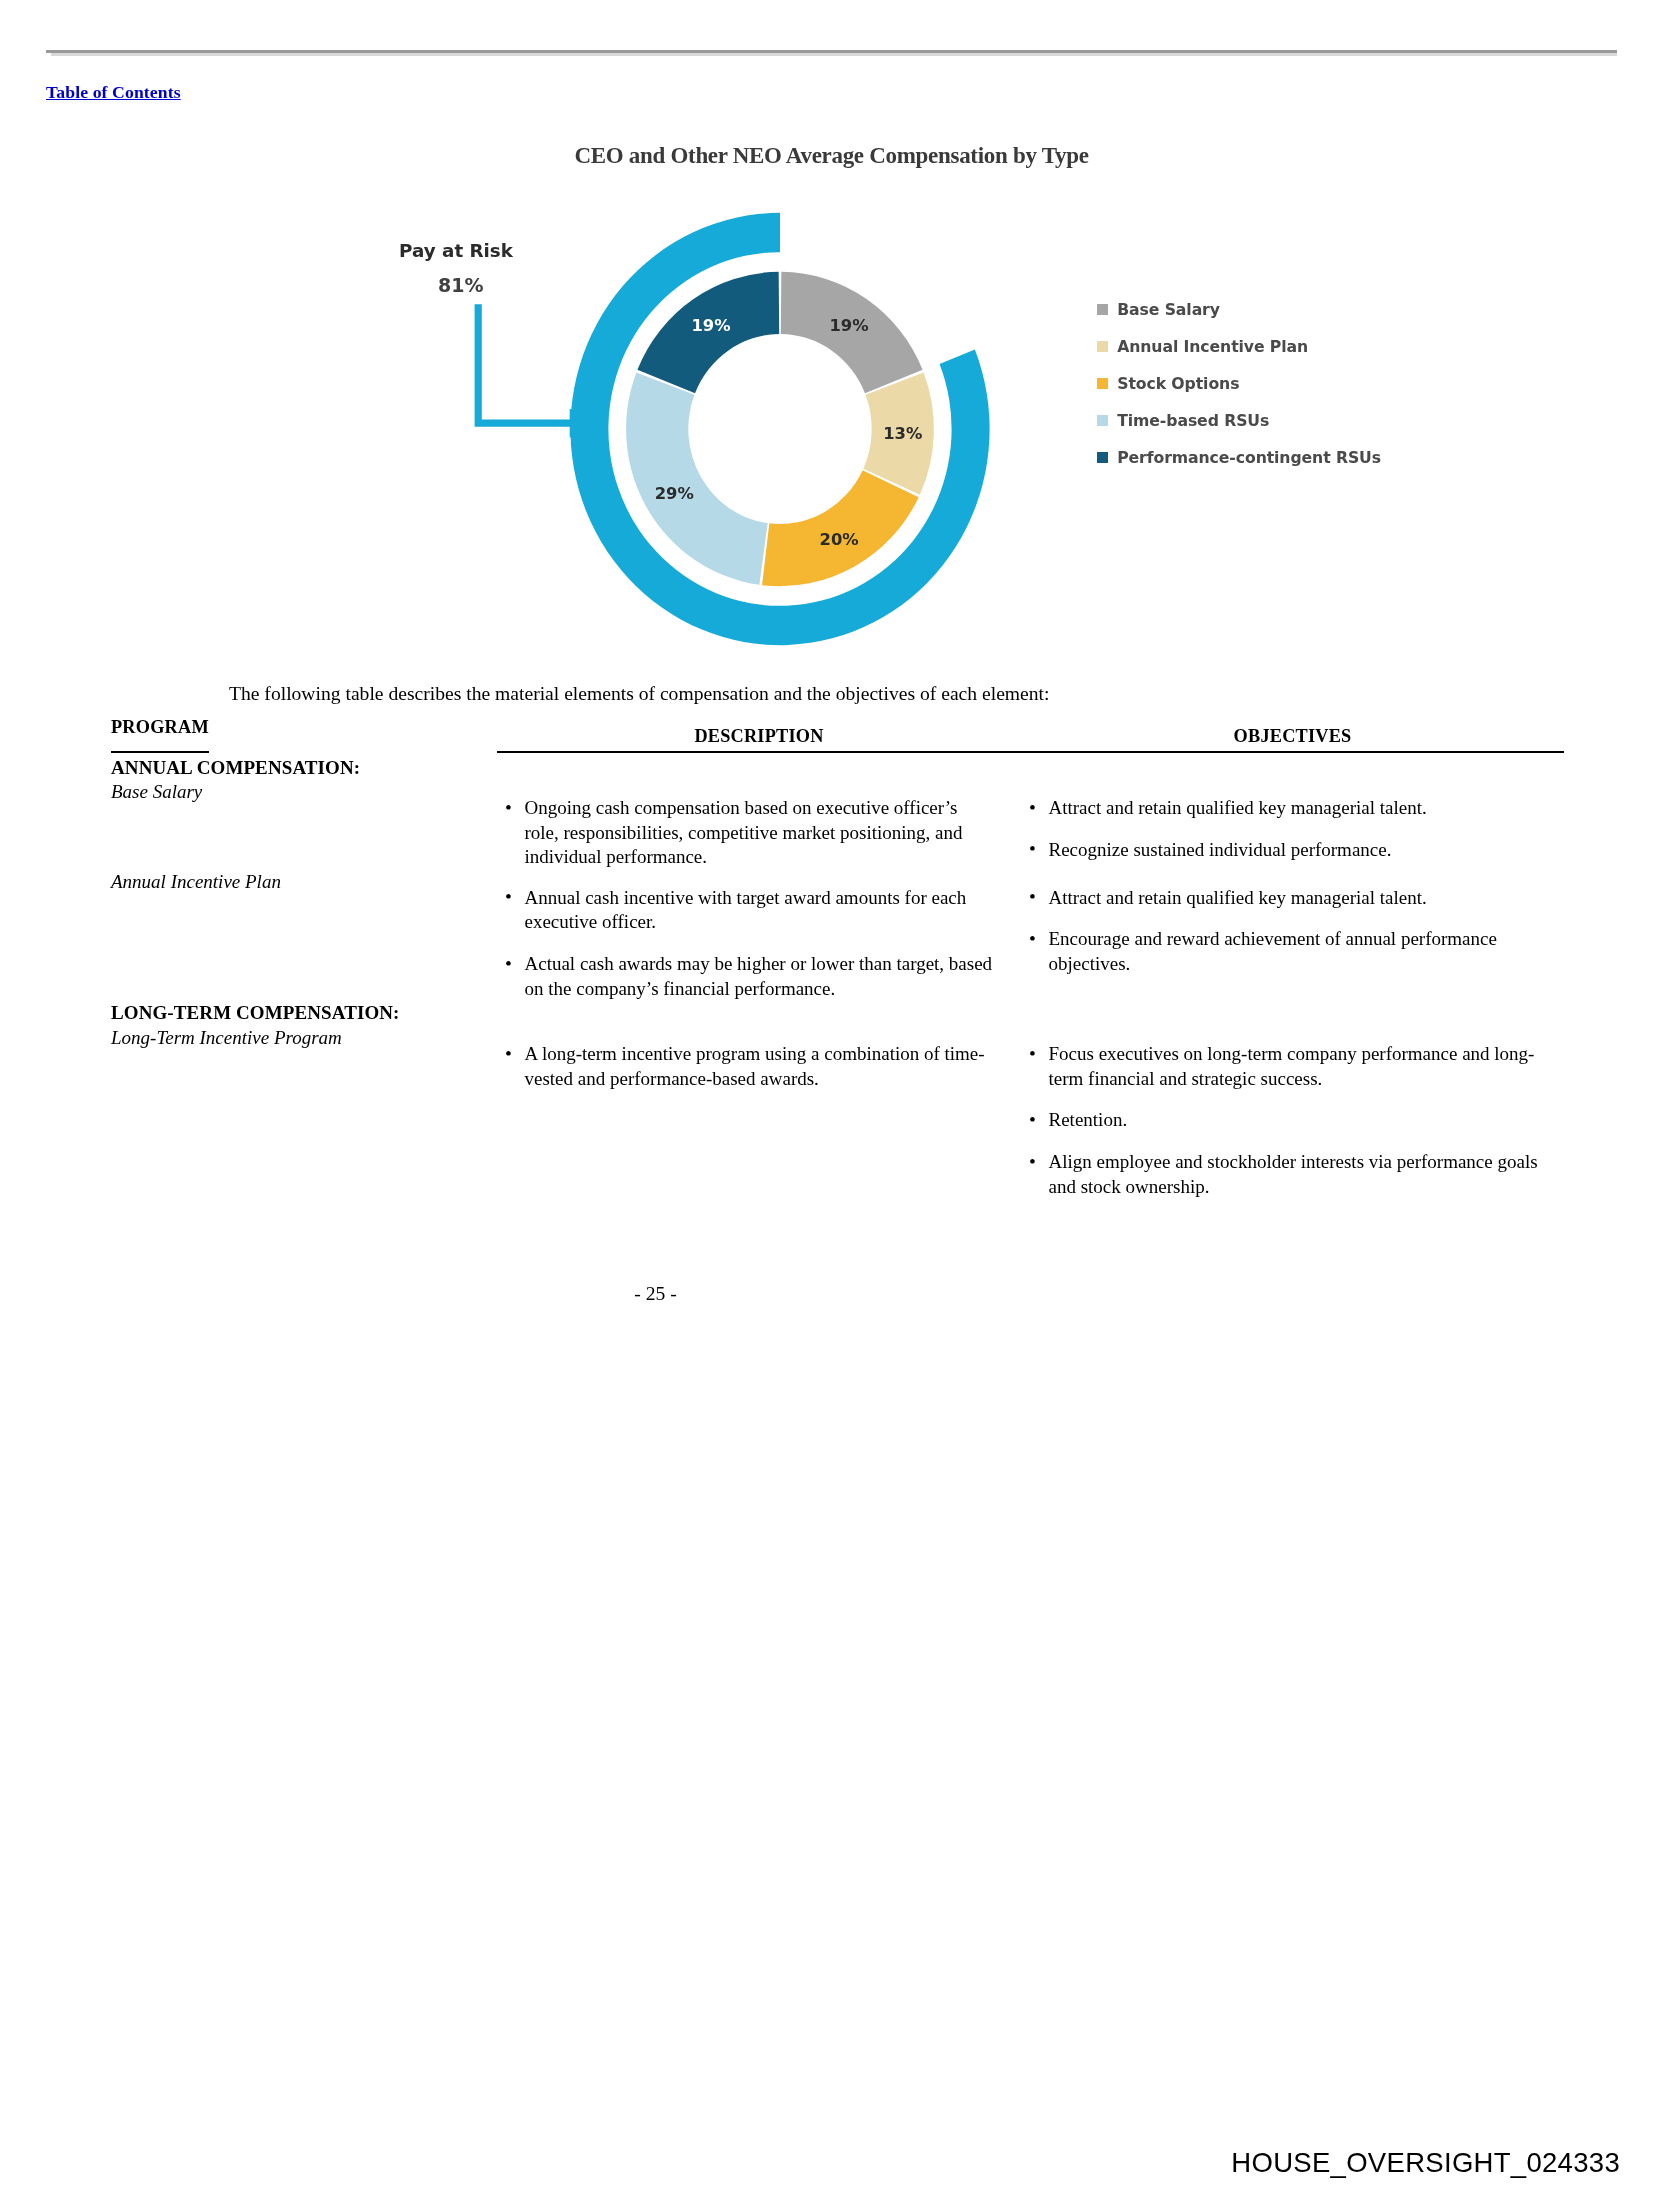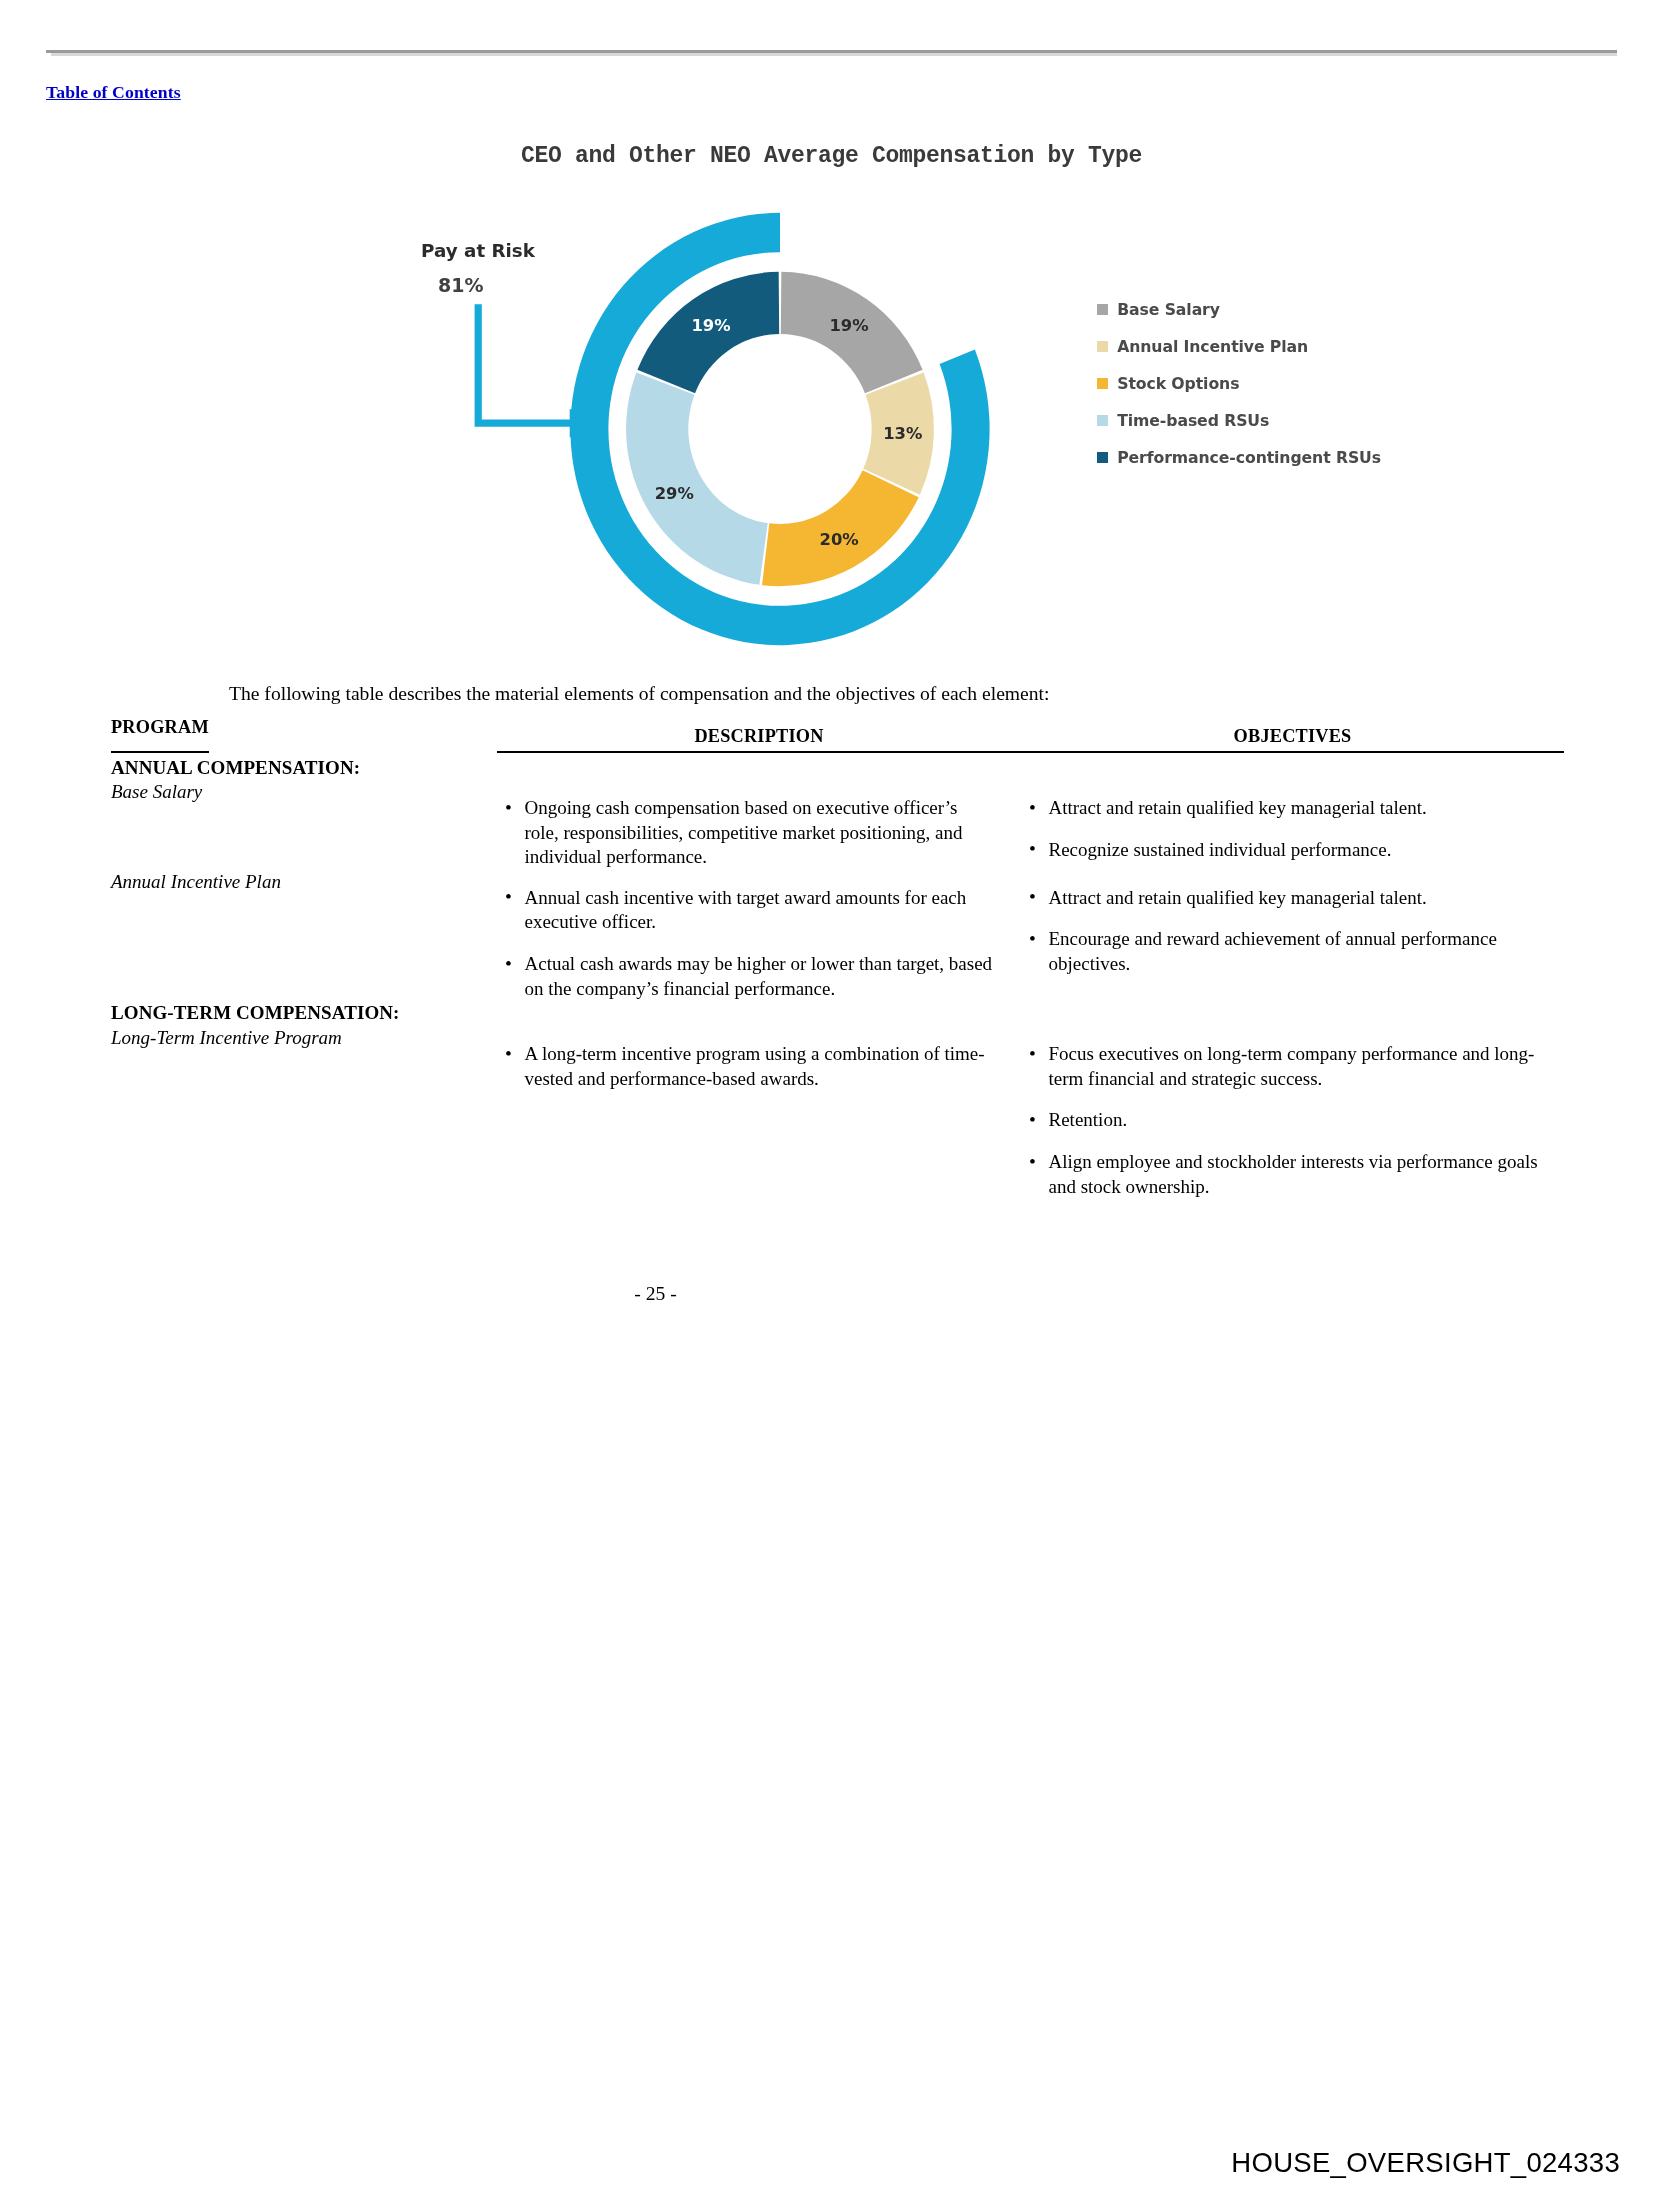--- a/index.html
+++ b/index.html
@@ -26,26 +26,26 @@
     font-family:"Liberation Serif","DejaVu Serif",serif;
     font-size:17.7px;font-weight:bold;color:#0000CC;
     text-decoration:underline;letter-spacing:0.1px;
     cursor:pointer;
   }
 
   
   .chart-block{position:absolute;left:367px;top:131px;width:929px;height:517px;}
   .chart-title{
     position:absolute;left:0;top:11.8px;width:929px;text-align:center;
-    font-family:Liberation Mono, monospace;
+    font-family:Liberation Serif, serif;
     font-size:23px;font-weight:600;color:#3a3a3a;
     letter-spacing:-0.3px;
   }
   .pay-risk-label{
-    position:absolute;left:29px;top:109px;width:164px;text-align:center;
+    position:absolute;left:7px;top:109px;width:164px;text-align:center;
     font-family:"DejaVu Sans","Liberation Sans",sans-serif;
     font-size:18.3px;font-weight:bold;color:#2b2b2b;
   }
   .pay-risk-value{
     position:absolute;left:11.8px;top:143px;width:164px;text-align:center;
     font-family:"DejaVu Sans","Liberation Sans",sans-serif;
     font-size:19px;font-weight:bold;color:#404040;
   }
   .arrow-svg{position:absolute;left:72px;top:169px;}
   .donut-svg{position:absolute;left:151px;top:72px;}

